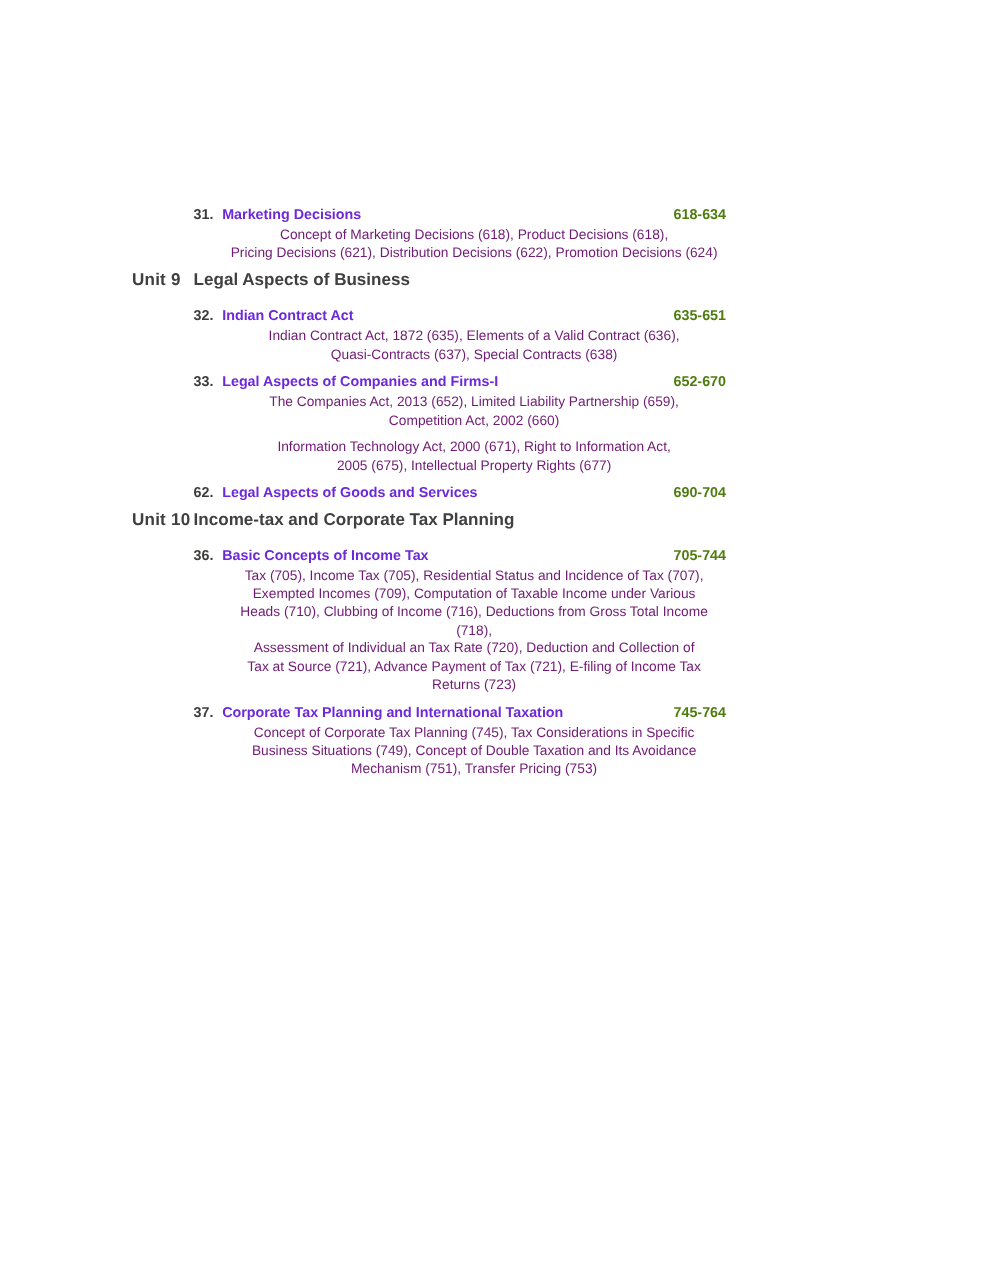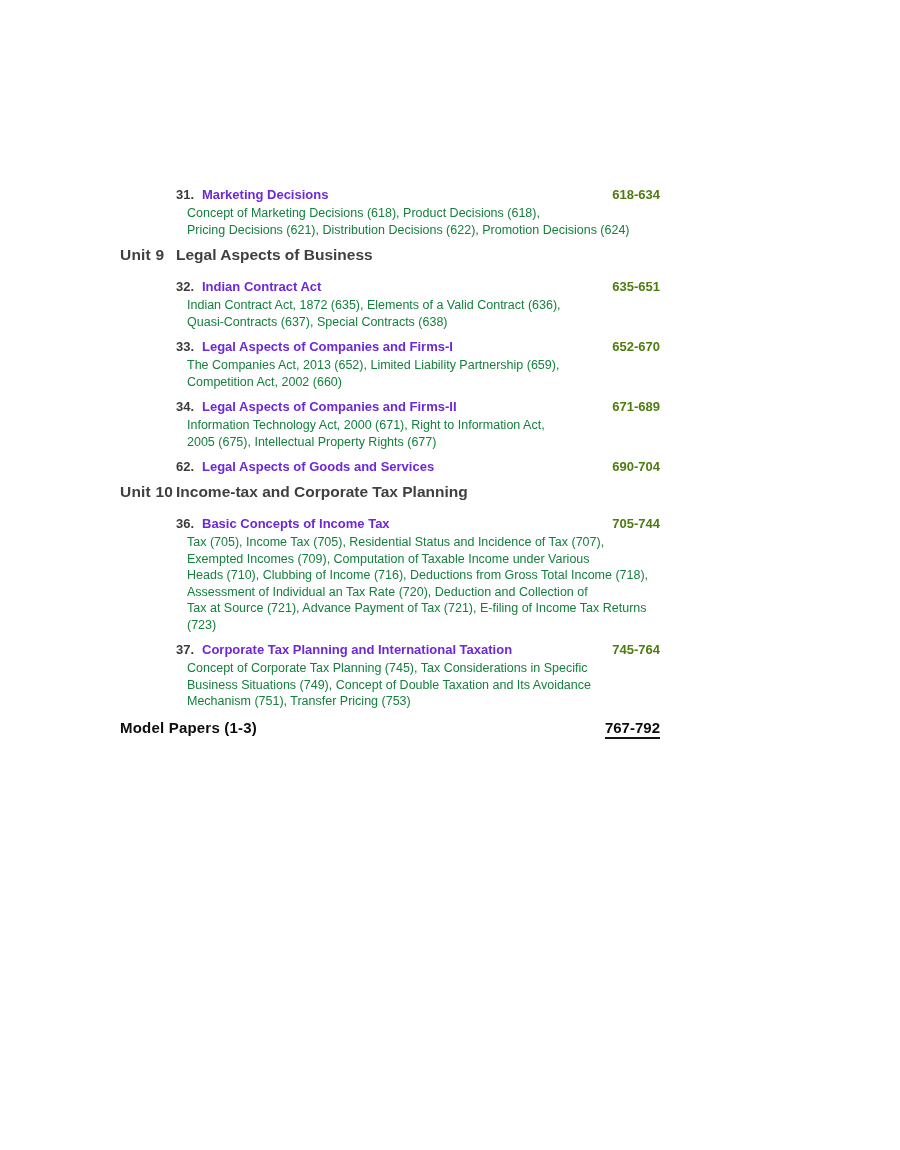--- a/index.html
+++ b/index.html
@@ -42,25 +42,26 @@
     font-size: 13px;
     color: #6d28d9;
   }
   .pages {
     font-weight: bold;
     font-size: 13px;
     color: #4d7c0f;
     white-space: nowrap;
   }
   .desc {
-    margin: 2px 0 0 11px;
+    margin: 2px 0 0 26px;
     font-size: 12.5px;
     line-height: 16.5px;
     white-space: pre-line;
-    color: #15803d;
+    color: #701a75;
+    text-align: center;
   }
   .unit {
     display: flex;
     align-items: baseline;
     margin: 5px 0 14px 0;
     font-weight: bold;
     color: #404040;
   }
   .ulabel {
     min-width: 56px;
@@ -122,25 +123,20 @@
     <div class="row">
       <span class="num">33.</span>
       <span class="ctitle">Legal Aspects of Companies and Firms-I</span>
       <span class="pages">652-670</span>
     </div>
     <div class="desc">The Companies Act, 2013 (652), Limited Liability Partnership (659),
 Competition Act, 2002 (660)</div>
   </div>
 
   <div class="chapter">
-    <div class="row">
-      <span class="num">34.</span>
-      <span class="ctitle">Legal Aspects of Companies and Firms-II</span>
-      <span class="pages">671-689</span>
-    </div>
     <div class="desc">Information Technology Act, 2000 (671), Right to Information Act,
 2005 (675), Intellectual Property Rights (677)</div>
   </div>
 
   <div class="chapter">
     <div class="row">
       <span class="num">62.</span>
       <span class="ctitle">Legal Aspects of Goods and Services</span>
       <span class="pages">690-704</span>
     </div>
@@ -168,18 +164,14 @@
     <div class="row">
       <span class="num">37.</span>
       <span class="ctitle">Corporate Tax Planning and International Taxation</span>
       <span class="pages">745-764</span>
     </div>
     <div class="desc">Concept of Corporate Tax Planning (745), Tax Considerations in Specific
 Business Situations (749), Concept of Double Taxation and Its Avoidance
 Mechanism (751), Transfer Pricing (753)</div>
   </div>
 
-  <div class="model">
-    <span class="mtitle">Model Papers (1-3)</span>
-    <span class="mpages">767-792</span>
-  </div>
 
 </div>
 
 </body></html>

